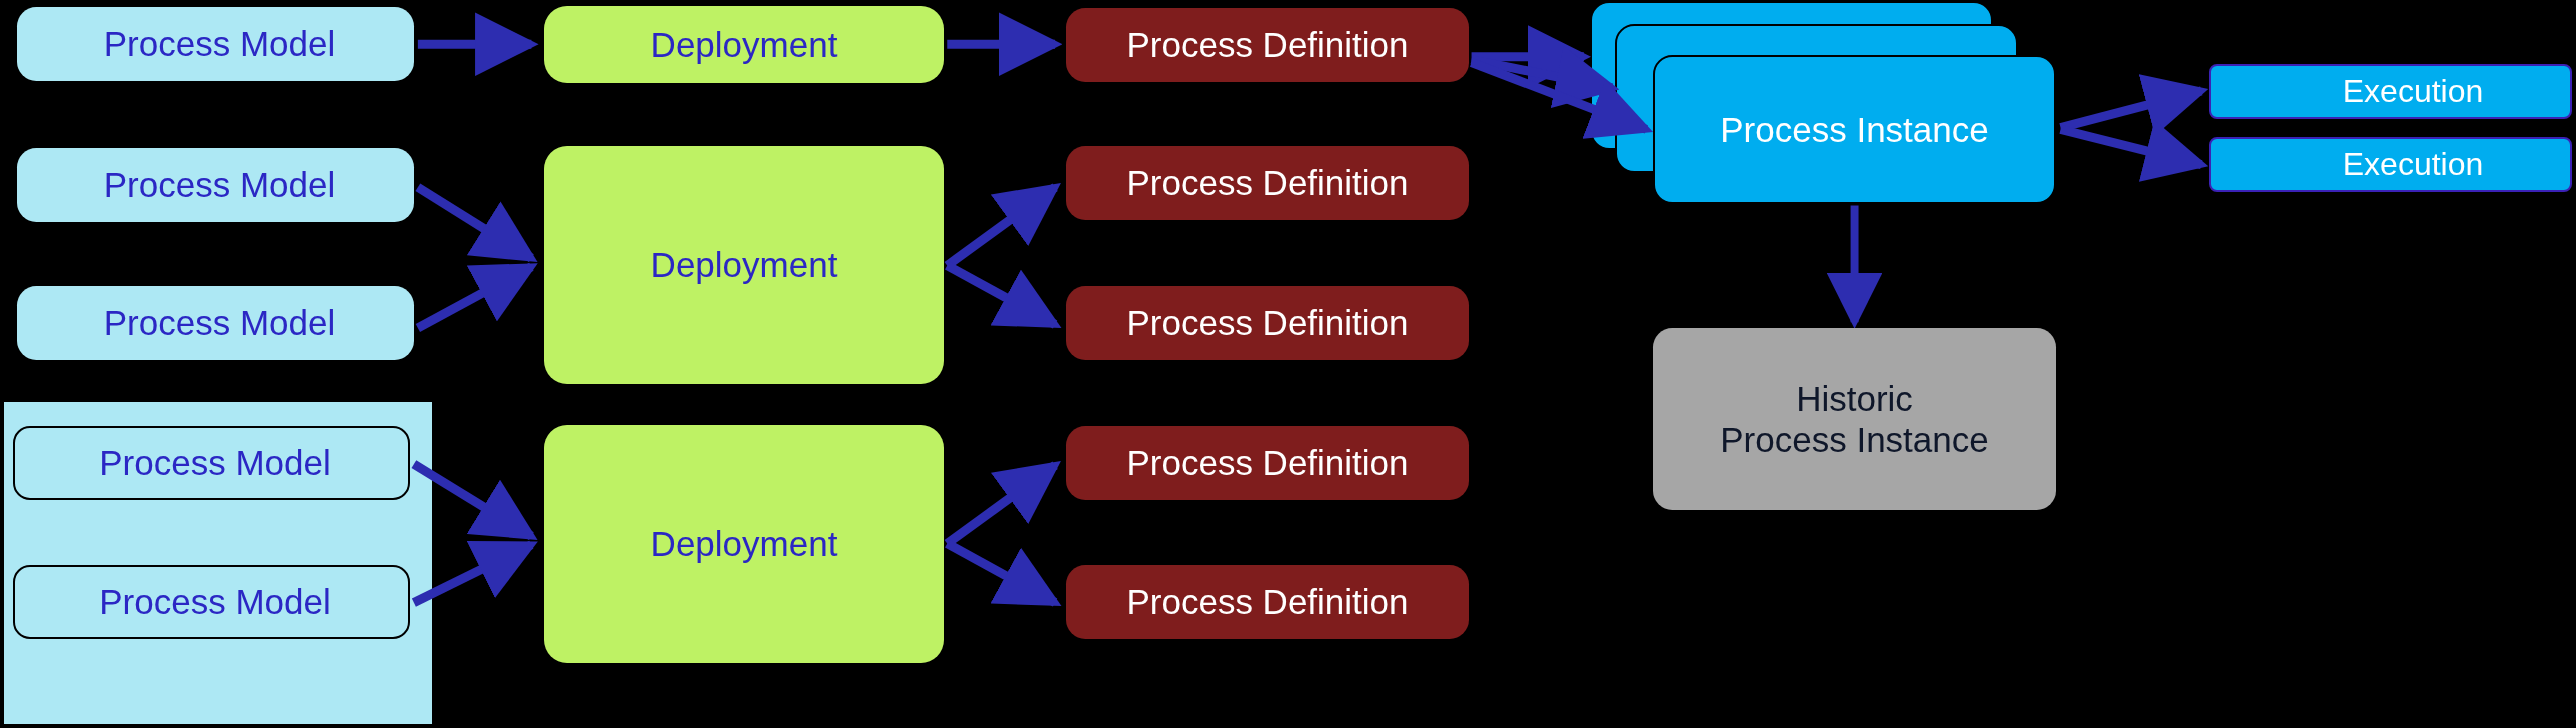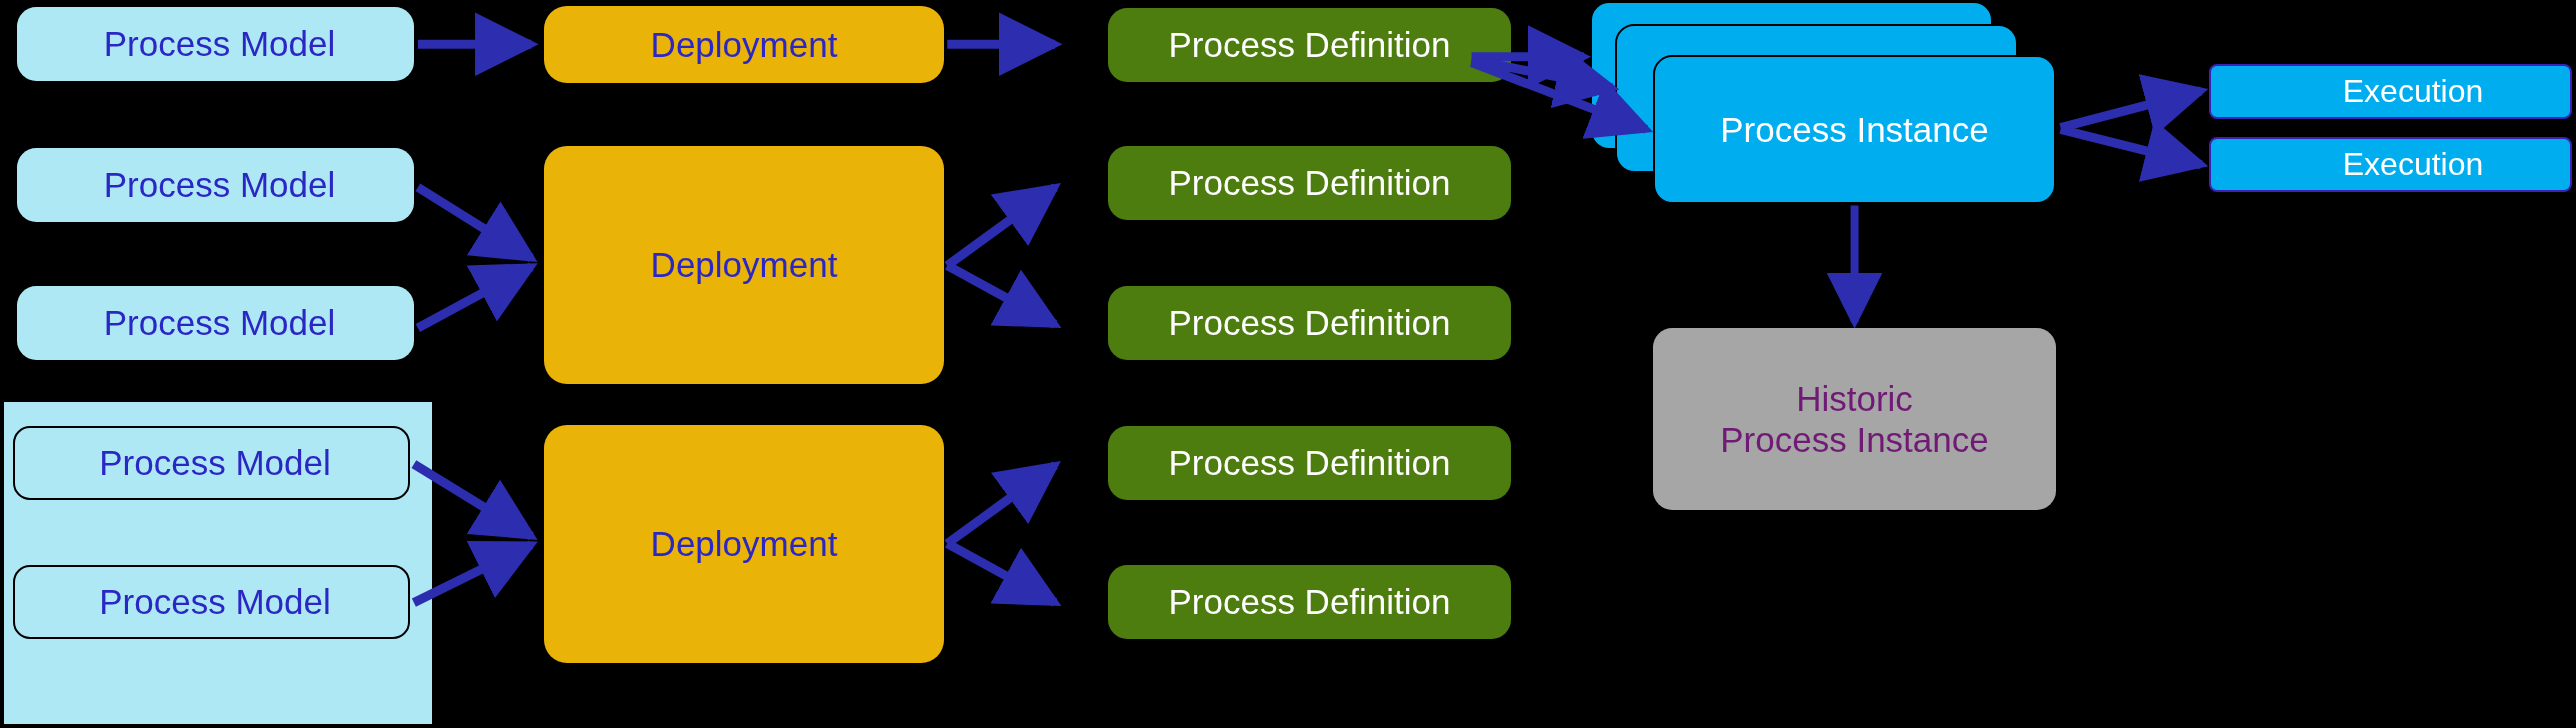--- a/index.html
+++ b/index.html
@@ -52,33 +52,32 @@
     left: 0;
     right: 0;
     text-align: center;
     color: #2B27C4;
     font-size: 25px;
     font-family: "Liberation Sans", sans-serif;
   }
 
   
   .deployment {
-    background: #eab308;
+    background: #bef264;
     color: #2B27C4;
     border-radius: 23px;
     font-size: 35px;
   }
 
   
   .process-definition {
-    background: #4d7c0f;
+    background: #7f1d1d;
     color: #FFFFFF;
     border-radius: 19.3px;
     font-size: 35px;
-    margin-left: 42px;
   }
 
   
   .process-instance {
     background: #00ADEF;
     color: #FFFFFF;
     border: 2.3px solid #000000;
     border-radius: 19.3px;
     font-size: 35px;
   }
@@ -89,21 +88,21 @@
     color: #FFFFFF;
     border: 2.8px solid #3B21B5;
     border-radius: 8px;
     font-size: 32px;
     padding-left: 45px;
   }
 
   
   .historic {
     background: #A6A6A6;
-    color: #701a75;
+    color: #0f172a;
     border-radius: 19.3px;
     font-size: 35px;
   }
 
   svg.edges {
     position: absolute;
     left: 0;
     top: 0;
     width: 2576px;
     height: 728px;

